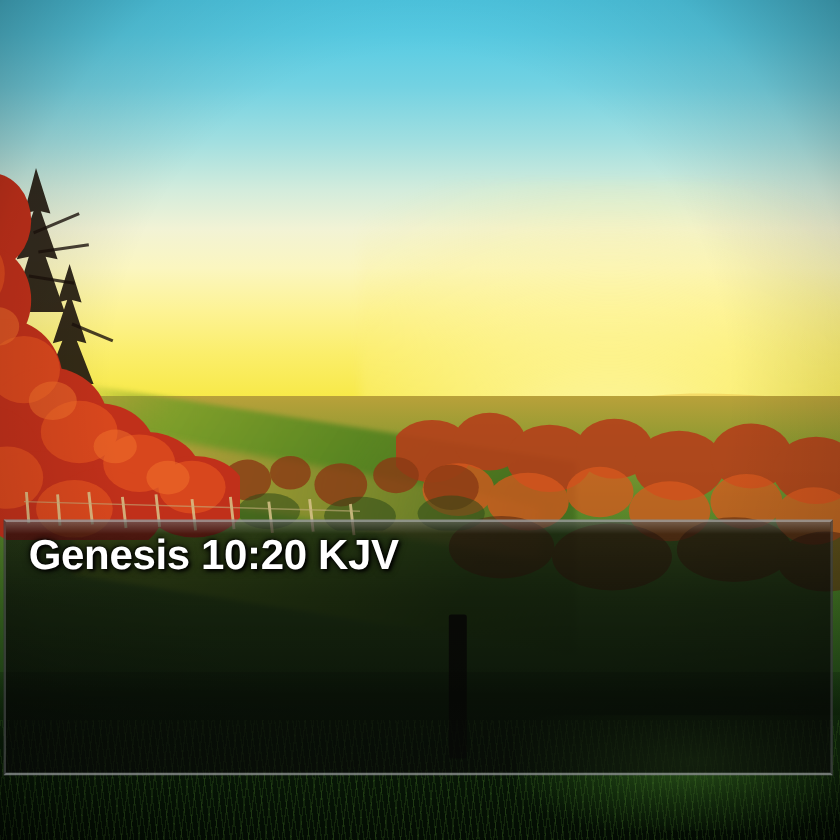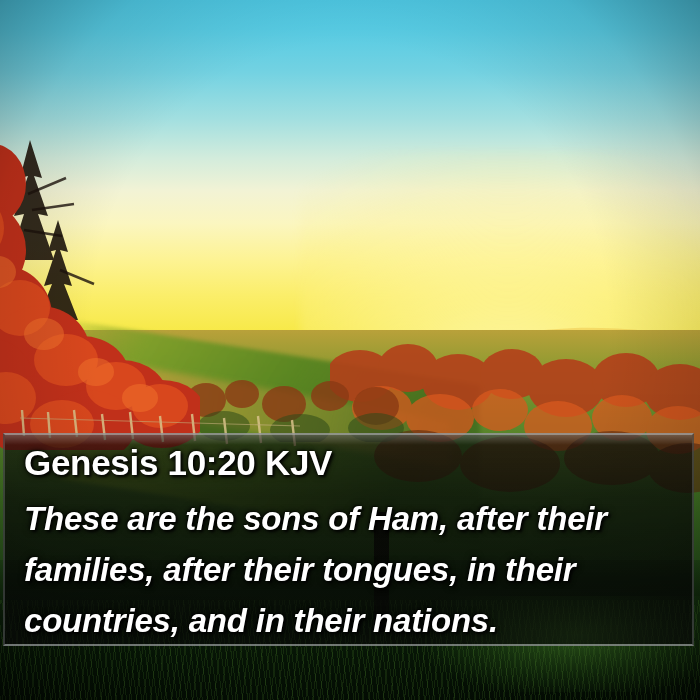--- a/index.html
+++ b/index.html
@@ -362,16 +362,15 @@
     <div class="grass-bright"></div>
     <div class="grass-texture"></div>
 
     <div style="position:absolute;left:374px;top:512px;width:15px;height:120px;background:linear-gradient(to bottom,rgba(12,10,6,0.92),rgba(6,6,4,0.6));border-radius:2px;filter:blur(0.6px);"></div>
 
     <div class="vignette"></div>
   </div>
 
   <div class="verse-panel">
     <div class="verse-title">Genesis 10:20 KJV</div>
-    <div class="verse-body">These are the sons of Ham, after their families, after their tongues, in their countries, and in their nations.</div>
   </div>
 
 </div>
 
 </body></html>

